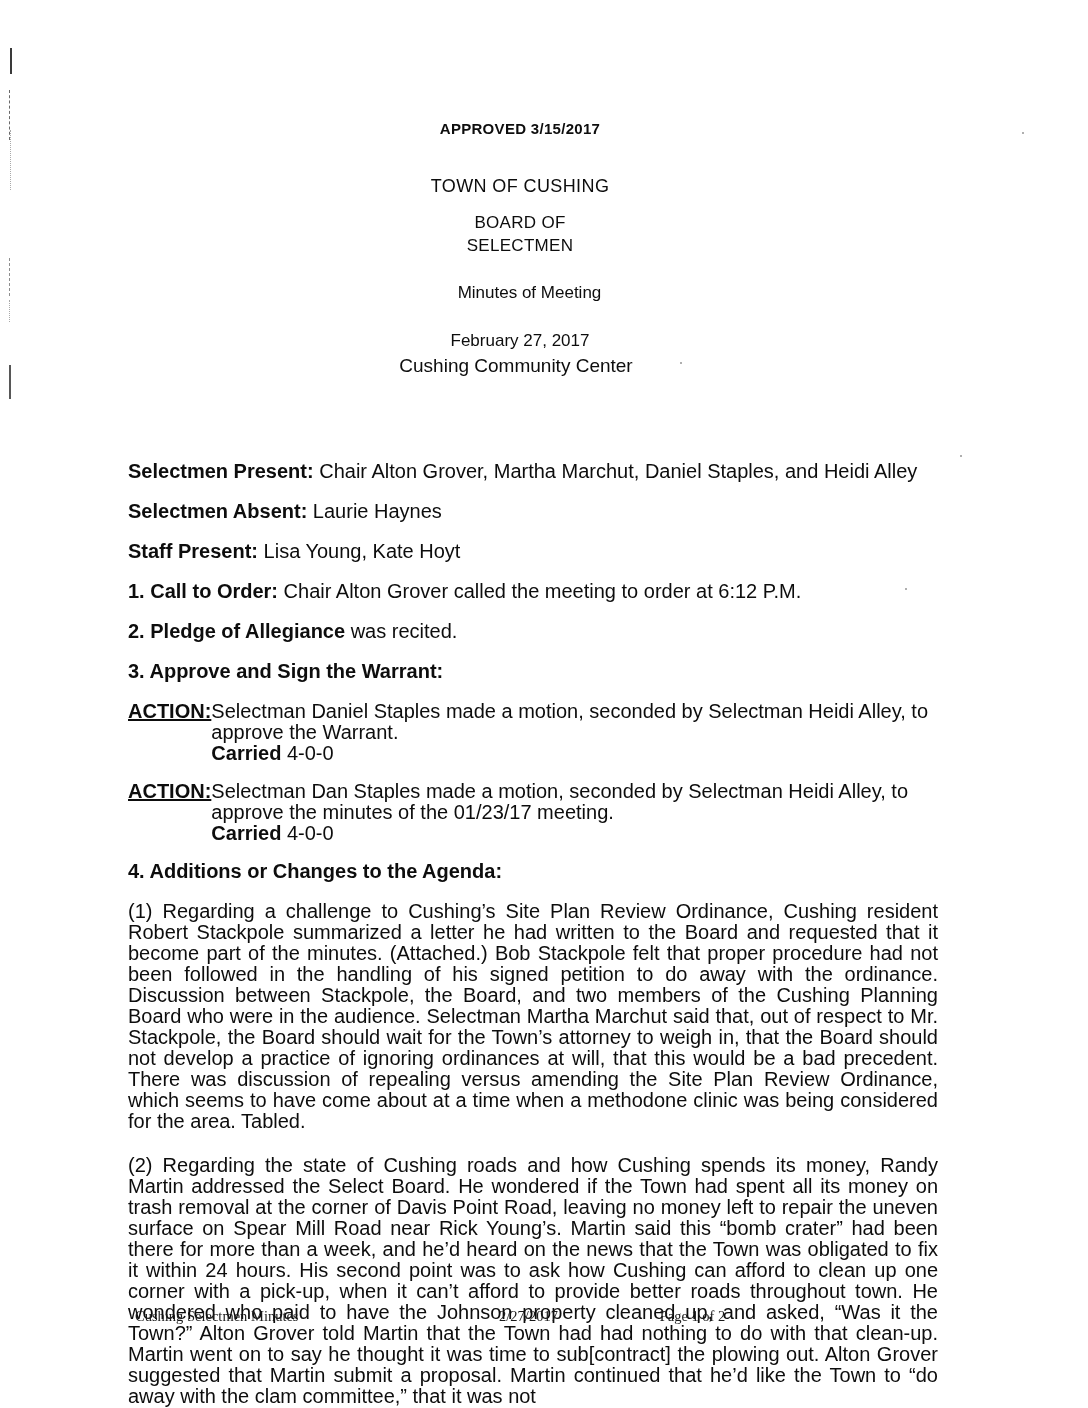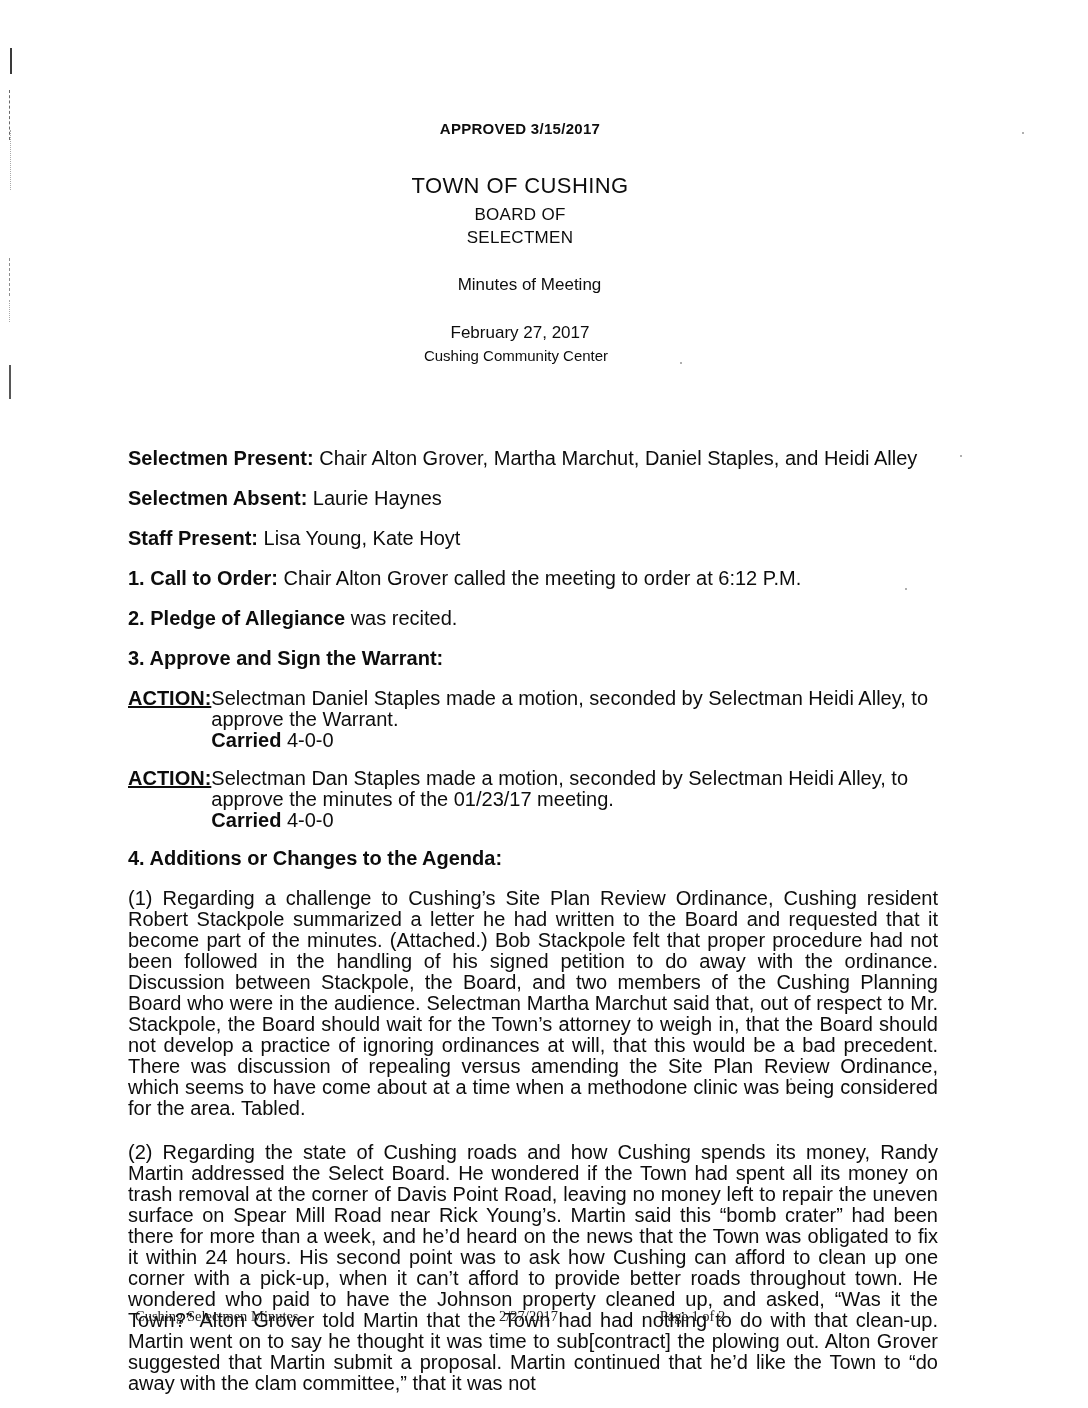--- a/index.html
+++ b/index.html
@@ -14,25 +14,25 @@
     box-sizing: border-box;
   }
   
   .doc-header { padding-top: 120px; text-align: center; }
   .approved {
     font-size: 15px;
     font-weight: bold;
     letter-spacing: 0.3px;
     margin: 0 0 36px 0;
   }
-  .title-main { font-size: 22px; line-height: 26px; margin: 4px; letter-spacing: 0.4px; }
+  .title-main { font-size: 18px; line-height: 26px; margin: 12px; letter-spacing: 0.4px; }
   .title-sub  { font-size: 17px;   line-height: 23px; margin: 0; letter-spacing: 0.3px; }
   .meeting-subtitle { font-size: 17px; margin: 26px 0 0 0; padding-left: 19px; }
   .meeting-date     { font-size: 17px; margin: 28px 0 0 0; }
-  .meeting-place    { font-size: 15px; margin: 4px 8px 0 0; }
+  .meeting-place    { font-size: 19px; margin: 4px 8px 0 0; }
 
   
   .doc-body {
     margin: 84px 102px 0 128px;
     font-size: 20px;
     line-height: 21px;
   }
   .line-entry { margin: 0 0 19px 0; }
   .lbl { font-weight: bold; }
   .heading { font-weight: bold; margin: 0 0 19px 0; }

